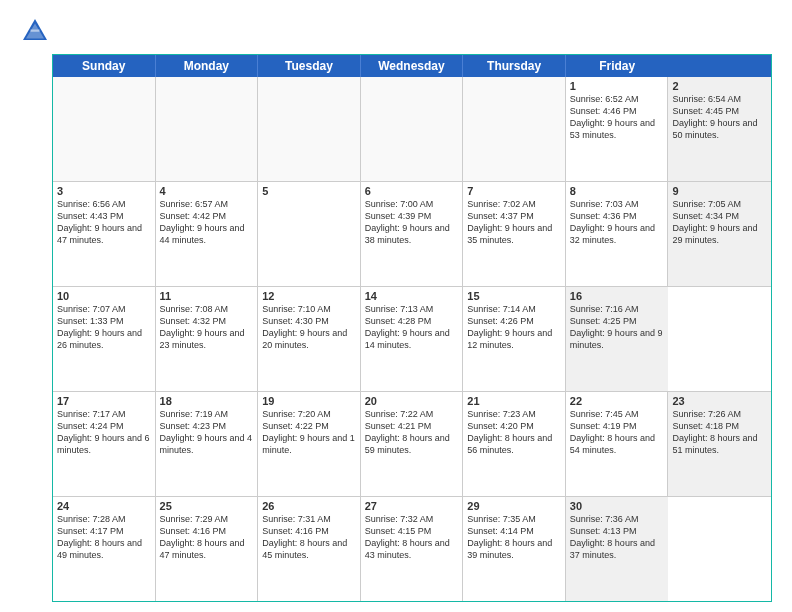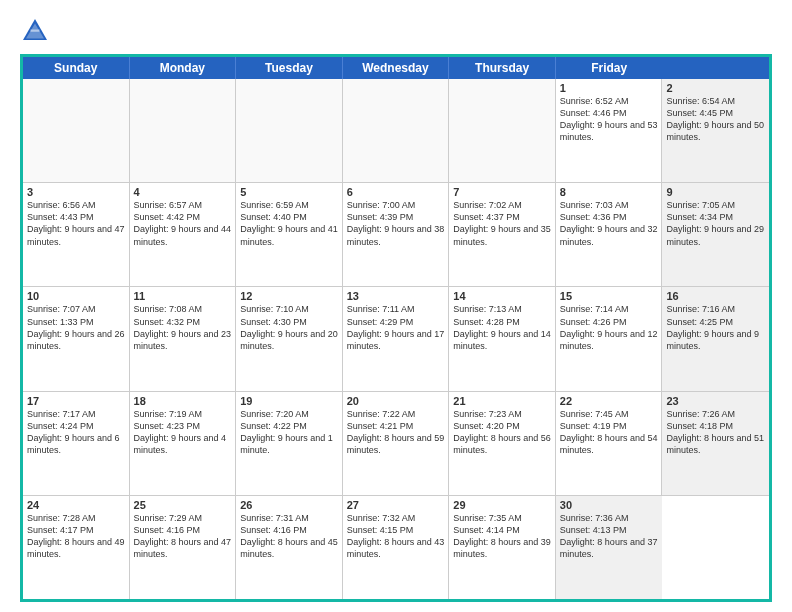--- a/index.html
+++ b/index.html
@@ -48,21 +48,22 @@
       color: #222;
     }
     .title-block .location {
       font-size: 14px;
       color: #444;
     }
     .calendar {
       flex: 1;
       display: flex;
       flex-direction: column;
-      border: 3px solid #14b8a6;
+      border: 1px solid #14b8a6;
+      margin-left: 32px;
     }
     .cal-header {
       display: grid;
       grid-template-columns: repeat(7, 1fr);
       background: #2563c0;
     }
     .cal-header-cell {
       color: #fff;
       font-size: 12px;
       font-weight: bold;
@@ -165,23 +166,20 @@
 Daylight: 9 hours and 47 minutes.</div>
           </div>
           <div class="cal-cell">
             <div class="day-num">4</div>
             <div class="cell-info">Sunrise: 6:57 AM
 Sunset: 4:42 PM
 Daylight: 9 hours and 44 minutes.</div>
           </div>
           <div class="cal-cell">
             <div class="day-num">5</div>
-            <div class="cell-info">Sunrise: 6:59 AM
-Sunset: 4:40 PM
-Daylight: 9 hours and 41 minutes.</div>
           </div>
           <div class="cal-cell">
             <div class="day-num">6</div>
             <div class="cell-info">Sunrise: 7:00 AM
 Sunset: 4:39 PM
 Daylight: 9 hours and 38 minutes.</div>
           </div>
           <div class="cal-cell">
             <div class="day-num">7</div>
             <div class="cell-info">Sunrise: 7:02 AM
@@ -212,26 +210,20 @@
             <div class="day-num">11</div>
             <div class="cell-info">Sunrise: 7:08 AM
 Sunset: 4:32 PM
 Daylight: 9 hours and 23 minutes.</div>
           </div>
           <div class="cal-cell">
             <div class="day-num">12</div>
             <div class="cell-info">Sunrise: 7:10 AM
 Sunset: 4:30 PM
 Daylight: 9 hours and 20 minutes.</div>
-          </div>
-          <div class="cal-cell">
-            <div class="day-num">13</div>
-            <div class="cell-info">Sunrise: 7:11 AM
-Sunset: 4:29 PM
-Daylight: 9 hours and 17 minutes.</div>
           </div>
           <div class="cal-cell">
             <div class="day-num">14</div>
             <div class="cell-info">Sunrise: 7:13 AM
 Sunset: 4:28 PM
 Daylight: 9 hours and 14 minutes.</div>
           </div>
           <div class="cal-cell">
             <div class="day-num">15</div>
             <div class="cell-info">Sunrise: 7:14 AM

